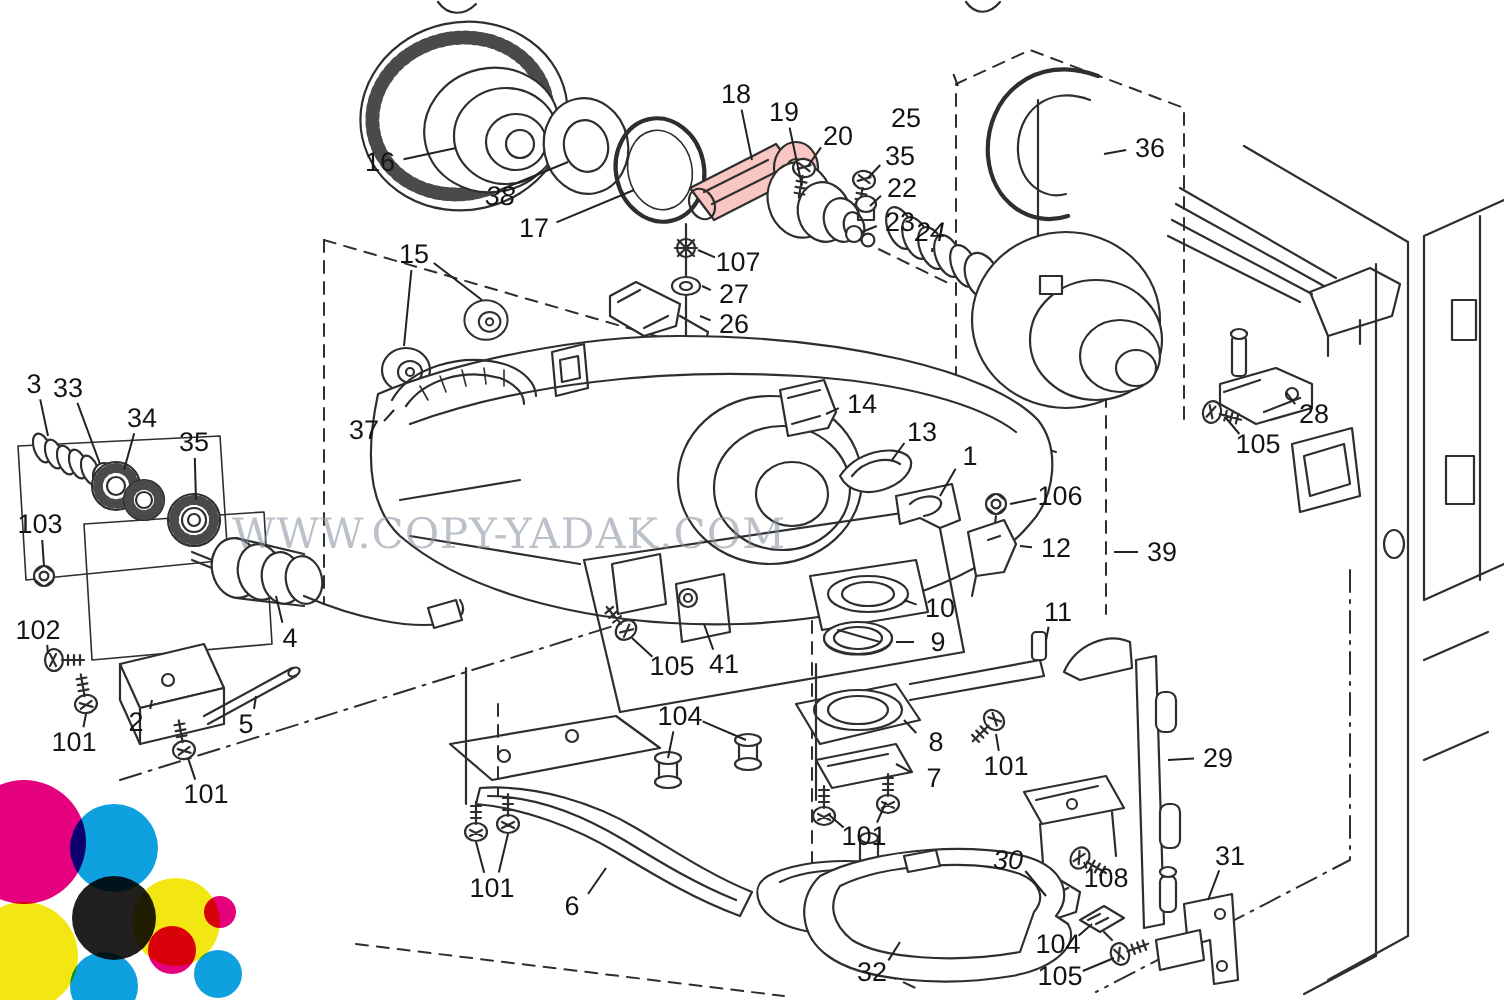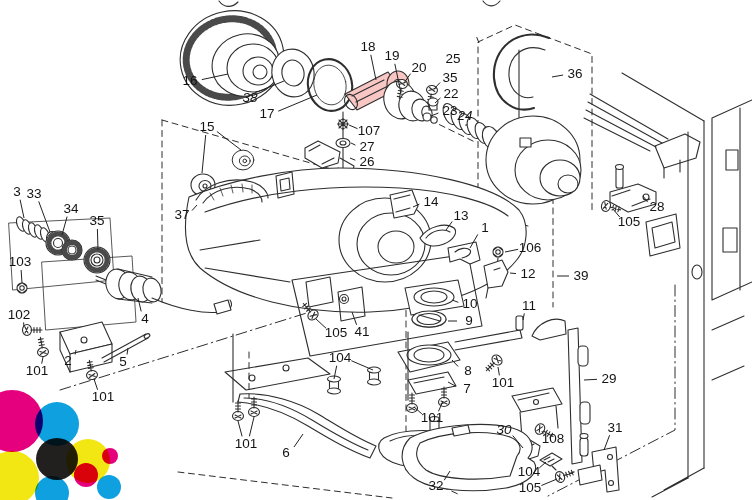--- a/index.html
+++ b/index.html
@@ -361,20 +361,21 @@
     </g>
     <g>
       <path d="M410,438 C436,424 492,420 518,430 C532,436 536,448 528,458 L534,462
                C540,472 528,484 506,488 C470,494 430,490 414,478 C400,468 398,450 410,438 Z" class="wfill"></path>
       <path d="M420,443 C442,432 488,429 510,437 C520,441 523,449 517,456 L510,476
                C476,482 440,479 426,470 C416,462 414,452 420,443 Z"></path>
       <path d="M452,428 L468,425 L470,433 L454,436 Z" class="wfill"></path>
     </g>
   </svg>
 
+  <div class="watermark">WWW.COPY-YADAK.COM</div>
 
   <svg id="logo-svg" width="752" height="500" viewBox="0 0 752 500">
       <circle cx="12" cy="421" r="31" fill="#e5017e" style="mix-blend-mode: multiply;"></circle>
       <circle cx="57" cy="424" r="22" fill="#0fa0df" style="mix-blend-mode: multiply;"></circle>
       <circle cx="12" cy="478" r="27" fill="#f2e713" style="mix-blend-mode: multiply;"></circle>
       <circle cx="88" cy="461" r="22" fill="#f2e713" style="mix-blend-mode: multiply;"></circle>
       <circle cx="110" cy="456" r="8" fill="#e5017e" style="mix-blend-mode: multiply;"></circle>
       <circle cx="109" cy="487" r="12" fill="#0fa0df" style="mix-blend-mode: multiply;"></circle>
       <circle cx="52" cy="493" r="17" fill="#0fa0df" style="mix-blend-mode: multiply;"></circle>
       <circle cx="86" cy="475" r="12" fill="#e5017e" style="mix-blend-mode: multiply;"></circle>

